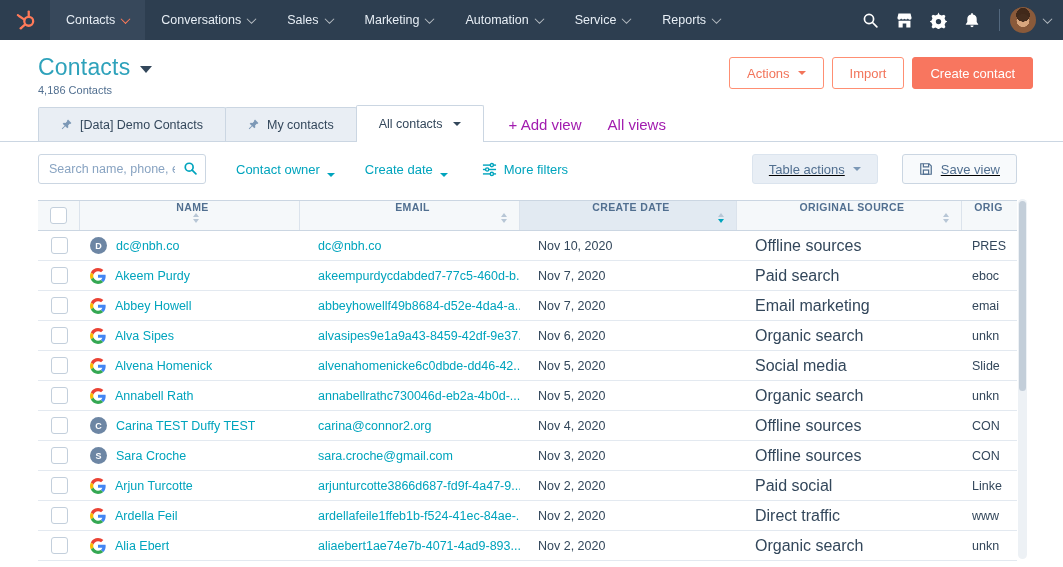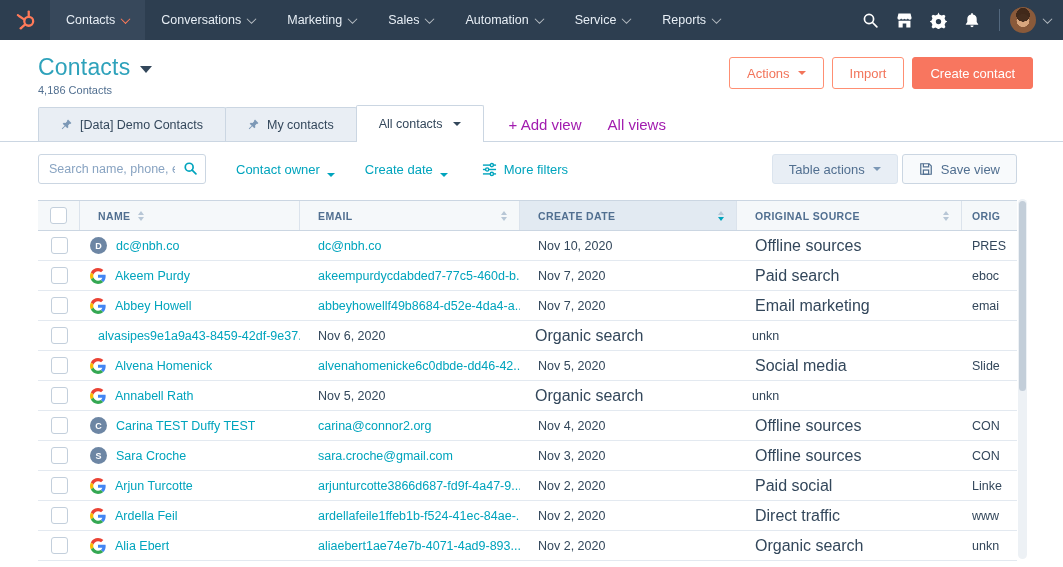--- a/index.html
+++ b/index.html
@@ -44,29 +44,29 @@
   .view-links{display:flex;align-items:center;height:34px;}
   .link-teal{color:#a21caf;font-size:15px;font-weight:500;margin-left:26px;cursor:pointer;text-decoration:none;white-space:nowrap;}
   
   .filterbar{display:flex;align-items:center;margin:12px 46px 16px 38px;}
   .search-wrap{position:relative;width:168px;}
   .search-wrap input{width:100%;height:30px;box-sizing:border-box;border:1px solid #cbd6e2;border-radius:3px;padding:0 30px 0 10px;font-size:12.5px;color:#33475b;font-family:"Liberation Sans",sans-serif;outline:none;}
   .search-wrap input::placeholder{color:#89a4c2;}
   .input-search-icon{position:absolute;right:8px;top:7px;}
   .filter-link{display:flex;align-items:flex-end;gap:7px;color:#00a4bd;font-size:13px;font-weight:500;margin-left:30px;cursor:pointer;white-space:nowrap;}
   .caret-teal{color:#00a4bd;}
-  .right-actions{margin-left:auto;display:flex;gap:4px;}
+  .right-actions{margin-left:auto;display:flex;gap:24px;text-decoration:underline;}
   .btn-sm{height:30px;padding:0 16px;font-size:13px;border-radius:3px;display:inline-flex;align-items:center;gap:8px;cursor:pointer;box-sizing:border-box;}
   .btn-table-actions{background:#e8eef5;border:1px solid #dbe4ee;color:#516f90;}
   .btn-save-view{background:#f8fafc;border:1px solid #cbd6e2;color:#516f90;}
   .caret-slate{color:#7c98b6;}
   
   .table{margin-left:38px;width:979px;border-top:1px solid #cbd6e2;}
   .thead{display:flex;height:30px;background:#f5f8fa;border-bottom:1px solid #cbd6e2;box-sizing:border-box;}
-  .th{display:flex;align-items:center;box-sizing:border-box;padding:0 12px 0 18px;border-right:1px solid #dbe3ec;color:#516f90;font-size:10.5px;font-weight:bold;letter-spacing:.4px;overflow:hidden;white-space:nowrap;cursor:pointer;}
+  .th{display:flex;align-items:center;box-sizing:border-box;padding:0 12px 0 18px;border-right:1px solid #dbe3ec;color:#516f90;font-size:10.5px;font-weight:bold;letter-spacing:.4px;overflow:hidden;white-space:nowrap;cursor:pointer;flex-direction:column;}
   .th:last-child{border-right:none;padding-left:10px;}
   .th-cb{width:42px;justify-content:center;padding:0;cursor:default;}
   .th-hl{background:#e2eaf2;}
   .sort{display:flex;flex-direction:column;gap:2px;align-items:center;flex:none;}
   .sort .up{width:0;height:0;border-left:3.5px solid transparent;border-right:3.5px solid transparent;border-bottom:4px solid #b7c6d6;}
   .sort .down{width:0;height:0;border-left:3.5px solid transparent;border-right:3.5px solid transparent;border-top:4px solid #b7c6d6;}
   .sort.active .down{border-top-color:#00a4bd;}
   .sort-inline{margin-left:7px;}
   .sort-right{margin-left:auto;}
   .tr{display:flex;height:30px;border-bottom:1px solid #e3e9f0;align-items:center;box-sizing:border-box;background:#fff;}
@@ -103,25 +103,25 @@
   <div class="nav-items" id="nav-items">
       <div class="nav-item active">
         <span class="nav-label">Contacts</span>
         <span class="chev orange"></span>
       </div>
       <div class="nav-item">
         <span class="nav-label">Conversations</span>
         <span class="chev"></span>
       </div>
       <div class="nav-item">
+        <span class="nav-label">Sales</span>
+        <span class="chev"></span>
+      </div>
+      <div class="nav-item">
         <span class="nav-label">Marketing</span>
-        <span class="chev"></span>
-      </div>
-      <div class="nav-item">
-        <span class="nav-label">Sales</span>
         <span class="chev"></span>
       </div>
       <div class="nav-item">
         <span class="nav-label">Automation</span>
         <span class="chev"></span>
       </div>
       <div class="nav-item">
         <span class="nav-label">Service</span>
         <span class="chev"></span>
       </div>
@@ -355,20 +355,31 @@
           <a class="link">abbeyhowellf49b8684-d52e-4da4-a...</a>
         </div>
         <div class="td td-date">Nov 7, 2020</div>
         <div class="td td-src">Email marketing</div>
         <div class="td td-orig">emai</div>
       </div>
       <div class="tr">
         <div class="td td-cb">
           <span class="cb"></span>
         </div>
+        <div class="td td-name">
+          <span class="g-wrap">
+    <svg width="16" height="16" viewBox="0 0 48 48">
+      <path fill="#EA4335" d="M24 9.5c3.54 0 6.71 1.22 9.21 3.6l6.85-6.85C35.9 2.38 30.47 0 24 0 14.62 0 6.51 5.38 2.56 13.22l7.98 6.19C12.43 13.72 17.74 9.5 24 9.5z"></path>
+      <path fill="#4285F4" d="M46.98 24.55c0-1.57-.15-3.09-.38-4.55H24v9.02h12.94c-.58 2.96-2.26 5.48-4.78 7.18l7.73 6c4.51-4.18 7.09-10.36 7.09-17.65z"></path>
+      <path fill="#FBBC05" d="M10.53 28.59c-.48-1.45-.76-2.99-.76-4.59s.27-3.14.76-4.59l-7.98-6.19C.92 16.46 0 20.12 0 24c0 3.88.92 7.54 2.56 10.78l7.97-6.19z"></path>
+      <path fill="#34A853" d="M24 48c6.48 0 11.93-2.13 15.89-5.81l-7.73-6c-2.15 1.45-4.92 2.3-8.16 2.3-6.26 0-11.57-4.22-13.47-9.91l-7.98 6.19C6.51 42.62 14.62 48 24 48z"></path>
+    </svg>
+  </span>
+          <a class="link">Alva Sipes</a>
+        </div>
         <div class="td td-email">
           <a class="link">alvasipes9e1a9a43-8459-42df-9e37...</a>
         </div>
         <div class="td td-date">Nov 6, 2020</div>
         <div class="td td-src">Organic search</div>
         <div class="td td-orig">unkn</div>
       </div>
       <div class="tr">
         <div class="td td-cb">
           <span class="cb"></span>
@@ -399,20 +410,23 @@
           <span class="g-wrap">
     <svg width="16" height="16" viewBox="0 0 48 48">
       <path fill="#EA4335" d="M24 9.5c3.54 0 6.71 1.22 9.21 3.6l6.85-6.85C35.9 2.38 30.47 0 24 0 14.62 0 6.51 5.38 2.56 13.22l7.98 6.19C12.43 13.72 17.74 9.5 24 9.5z"></path>
       <path fill="#4285F4" d="M46.98 24.55c0-1.57-.15-3.09-.38-4.55H24v9.02h12.94c-.58 2.96-2.26 5.48-4.78 7.18l7.73 6c4.51-4.18 7.09-10.36 7.09-17.65z"></path>
       <path fill="#FBBC05" d="M10.53 28.59c-.48-1.45-.76-2.99-.76-4.59s.27-3.14.76-4.59l-7.98-6.19C.92 16.46 0 20.12 0 24c0 3.88.92 7.54 2.56 10.78l7.97-6.19z"></path>
       <path fill="#34A853" d="M24 48c6.48 0 11.93-2.13 15.89-5.81l-7.73-6c-2.15 1.45-4.92 2.3-8.16 2.3-6.26 0-11.57-4.22-13.47-9.91l-7.98 6.19C6.51 42.62 14.62 48 24 48z"></path>
     </svg>
   </span>
           <a class="link">Annabell Rath</a>
         </div>
+        <div class="td td-email">
+          <a class="link">annabellrathc730046d-eb2a-4b0d-...</a>
+        </div>
         <div class="td td-date">Nov 5, 2020</div>
         <div class="td td-src">Organic search</div>
         <div class="td td-orig">unkn</div>
       </div>
       <div class="tr">
         <div class="td td-cb">
           <span class="cb"></span>
         </div>
         <div class="td td-name">
           <span class="avatar-initial">C</span>

